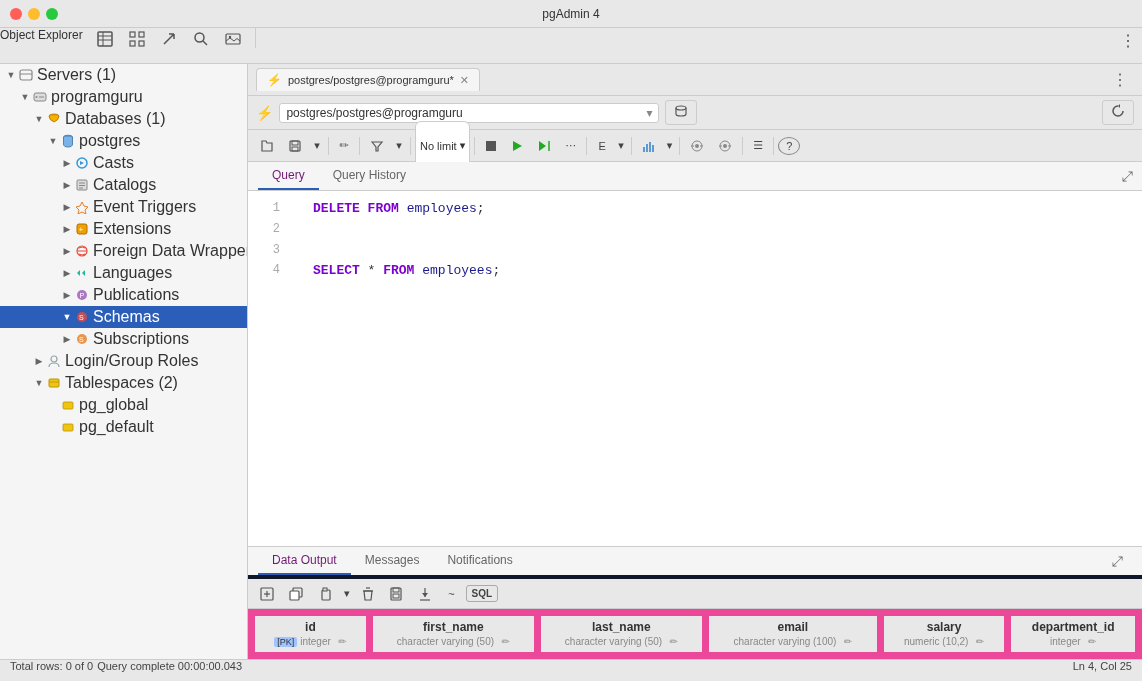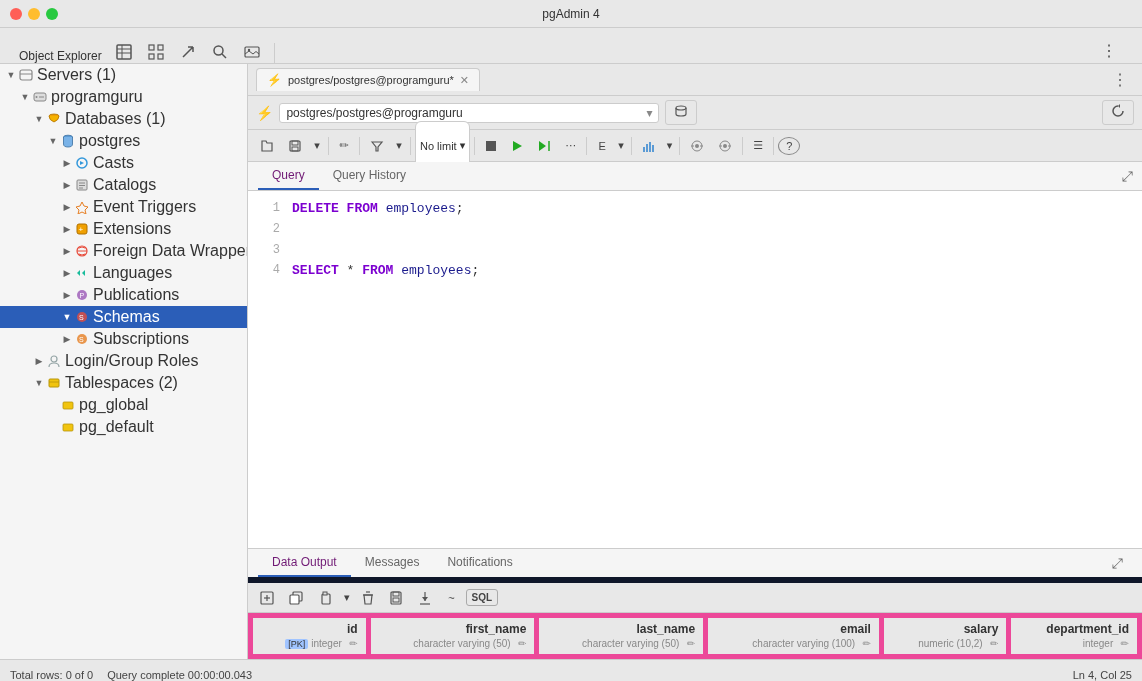--- a/index.html
+++ b/index.html
@@ -23,22 +23,22 @@
 
     
     .app { display: flex; flex-direction: column; height: 653px; background: #f0f0f0; }
 
     
     .top-toolbar {
       background: #e8e8e8;
       border-bottom: 1px solid #ccc;
       height: 36px;
       display: flex;
-      align-items: flex-end;
-      padding: 0 19px;
+      align-items: flex-start;
+      padding: 0 0;
       gap: 4px;
     }
     .toolbar-btn {
       background: none;
       border: 1px solid transparent;
       border-radius: 3px;
       padding: 2px 5px;
       cursor: pointer;
       font-size: 11px;
       color: #444;
@@ -196,21 +196,21 @@
       overflow: auto;
       position: relative;
       min-height: 180px;
     }
     .code-line {
       display: flex;
       line-height: 1.6;
       padding: 0 8px;
     }
     .line-num { color: #aaa; width: 24px; min-width: 24px; text-align: right; margin-right: 12px; user-select: none; font-size: 12px; }
-    .code-content { flex: 1; }
+    .code-content { flex: 1; margin-left: 21px; }
     .kw { color: #7c00d0; font-weight: bold; }
     .fn { color: #1a1a8c; }
     .watermark {
       position: absolute;
       bottom: 20px;
       left: 50%;
       transform: translateX(-50%);
       font-size: 52px;
       color: rgba(180, 210, 240, 0.35);
       font-weight: bold;
@@ -218,60 +218,60 @@
       pointer-events: none;
       user-select: none;
     }
 
     
     .output-area { display: flex; flex-direction: column; border-top: 1px solid #ccc; }
     .output-tabs-bar {
       display: flex;
       align-items: center;
       background: #f5f5f5;
-      border-bottom: 6px solid #0f172a;
+      border-bottom: 4px solid #0f172a;
       padding: 0 10px;
     }
     .output-toolbar {
       display: flex;
       align-items: center;
       padding: 3px 6px;
       background: #e8e8e8;
       border-bottom: 1px solid #ccc;
       gap: 3px;
       height: 30px;
     }
 
     
     .data-grid { overflow: auto; }
     .data-grid table { width: 100%; border-collapse: collapse; font-size: 12px; }
     .data-grid th {
       background: #e8e8e8;
-      border: 5px solid #ec4899;
+      border: 7px solid #ec4899;
       padding: 4px 8px;
-      text-align: right;
+      text-align: center;
       font-weight: normal;
       white-space: nowrap;
     }
     .data-grid th .col-name { font-weight: 600; font-size: 12px; display: block; }
     .data-grid th .col-type { color: #888; font-size: 10px; }
     .data-grid th .col-edit { color: #888; margin-left: 4px; cursor: pointer; font-size: 10px; }
     .pk-badge { background: #a0c4ff; color: #333; font-size: 9px; border-radius: 2px; padding: 0 3px; margin-right: 3px; }
 
     
     .status-bar {
       background: #e8e8e8;
       border-top: 1px solid #ccc;
       height: 22px;
       display: flex;
-      align-items: flex-end;
+      align-items: flex-start;
       padding: 0 10px;
       font-size: 11px;
       color: #444;
-      gap: 14px;
+      gap: 4px;
     }
     .status-right { margin-left: auto; }
 
     
     ::-webkit-scrollbar { width: 6px; height: 6px; }
     ::-webkit-scrollbar-track { background: #f0f0f0; }
     ::-webkit-scrollbar-thumb { background: #bbb; border-radius: 3px; }
   </style>
 </head>
 <body>

